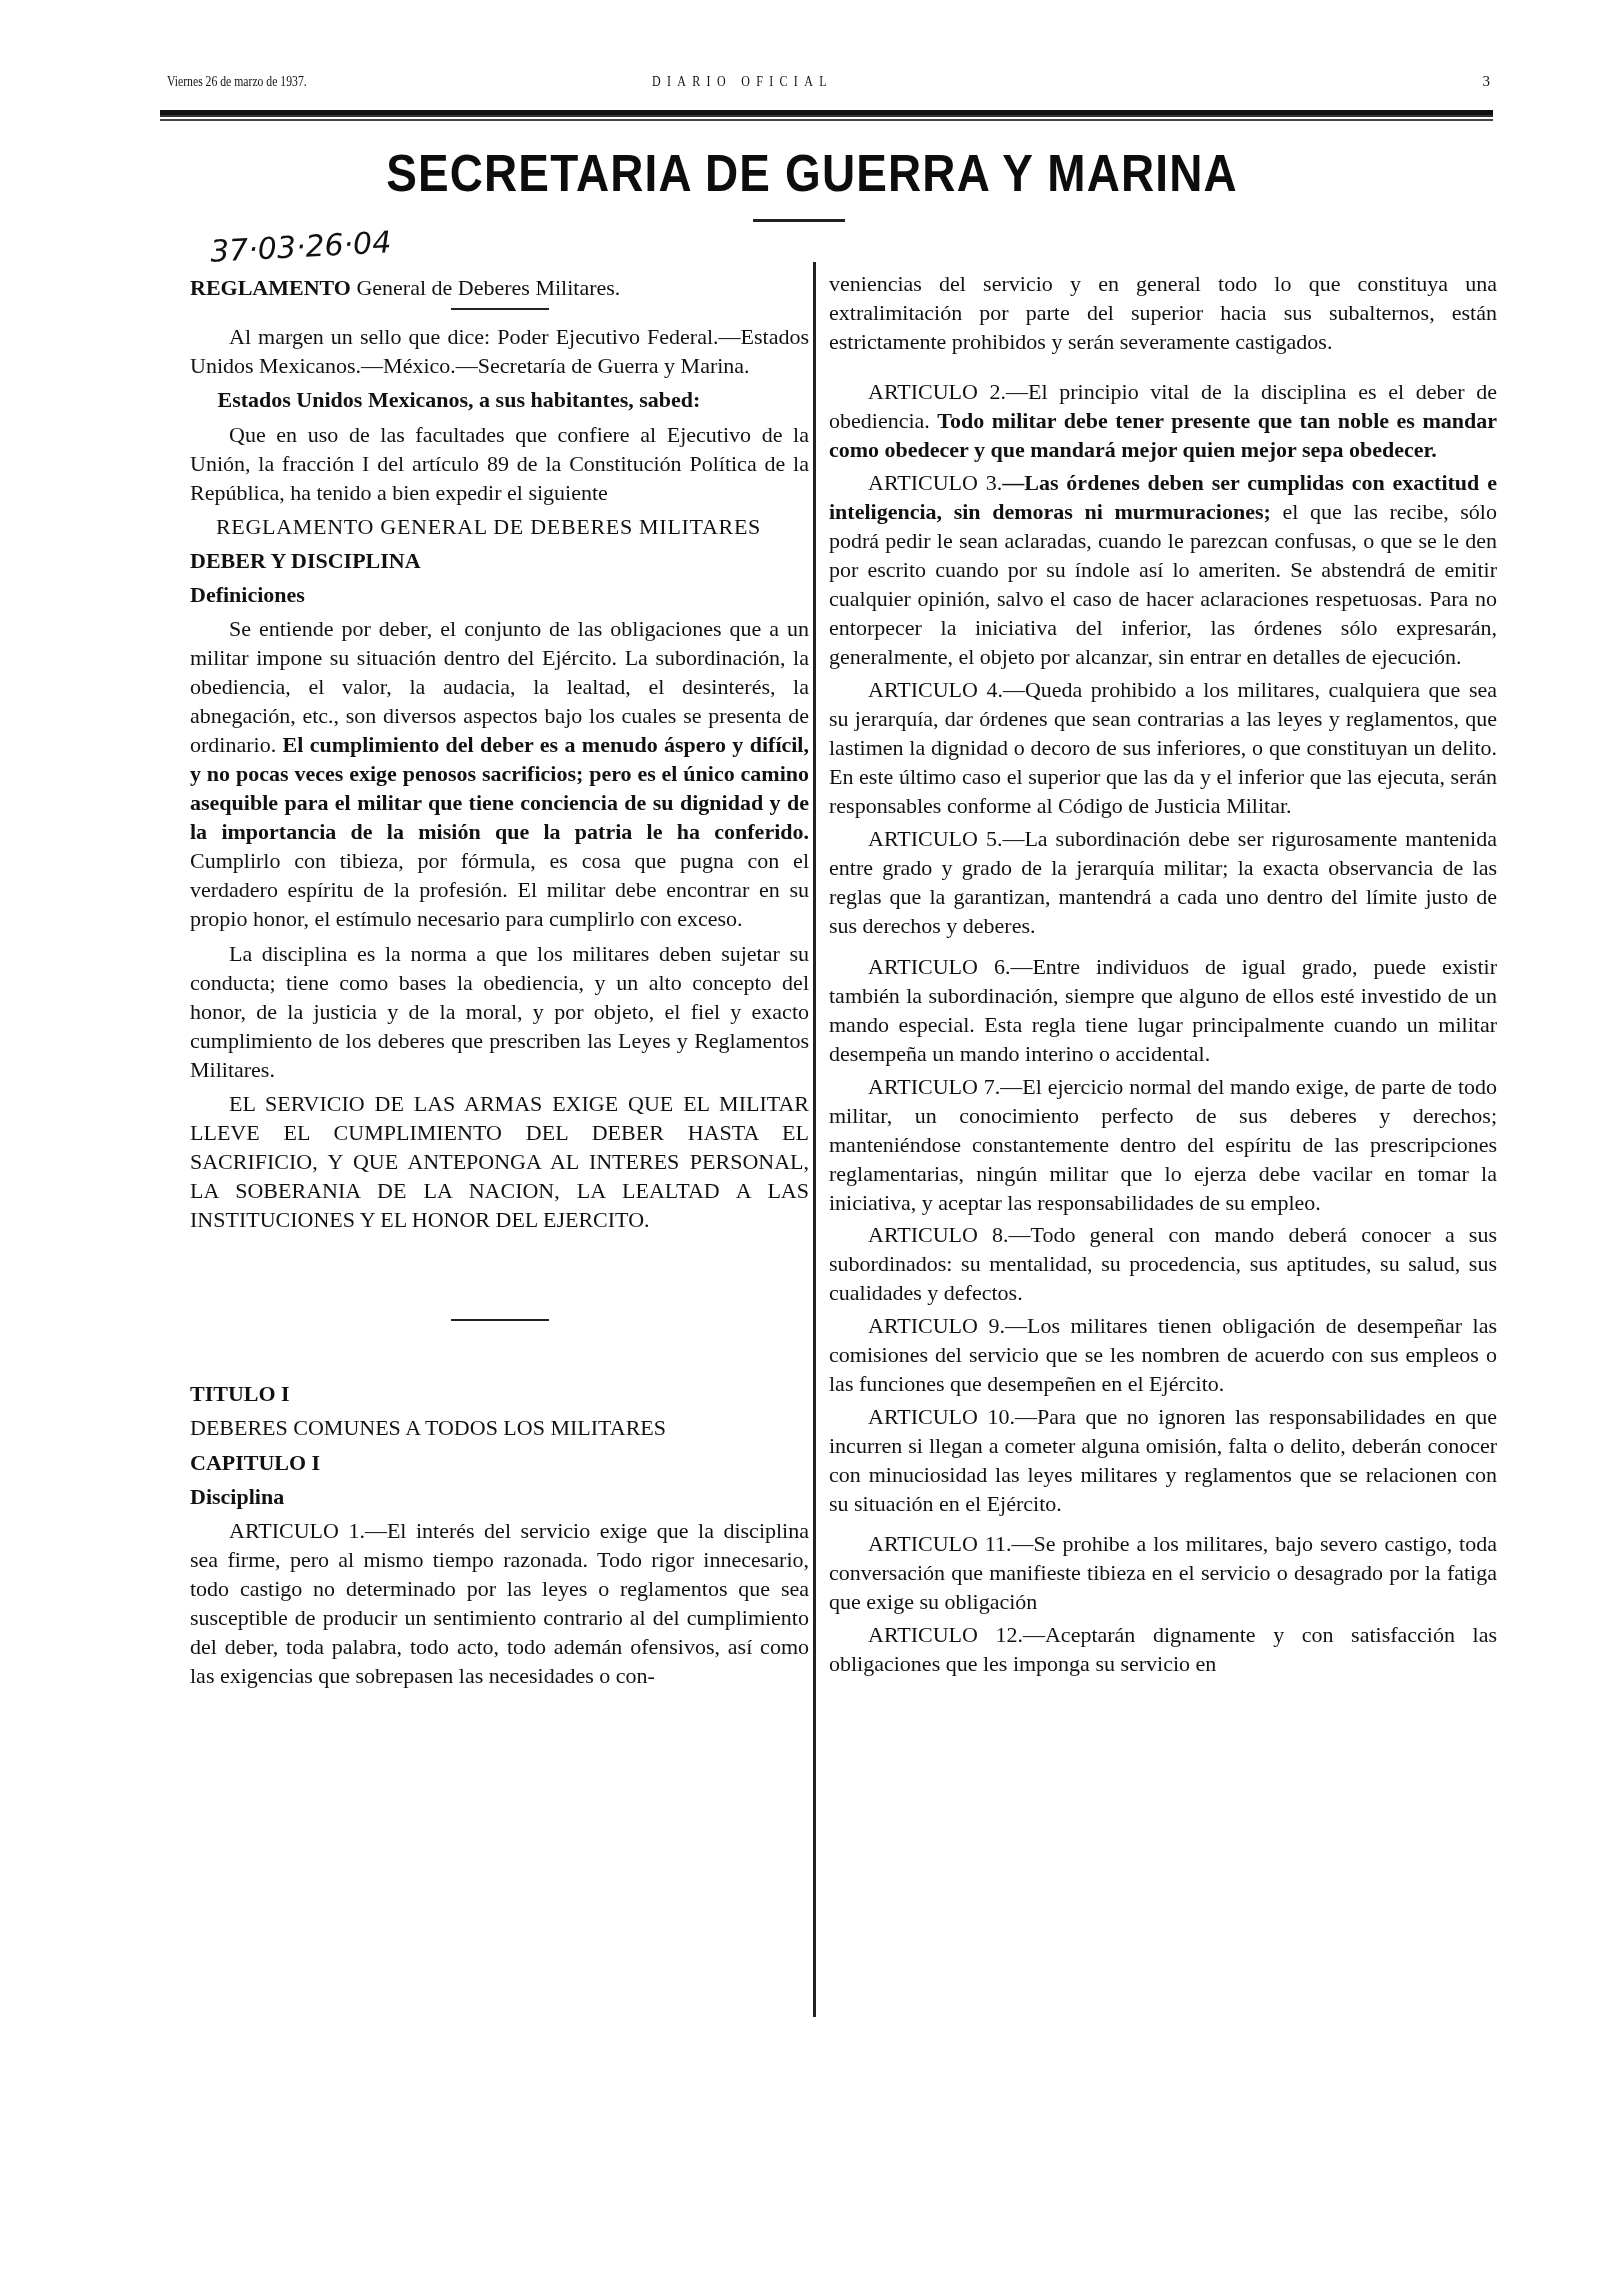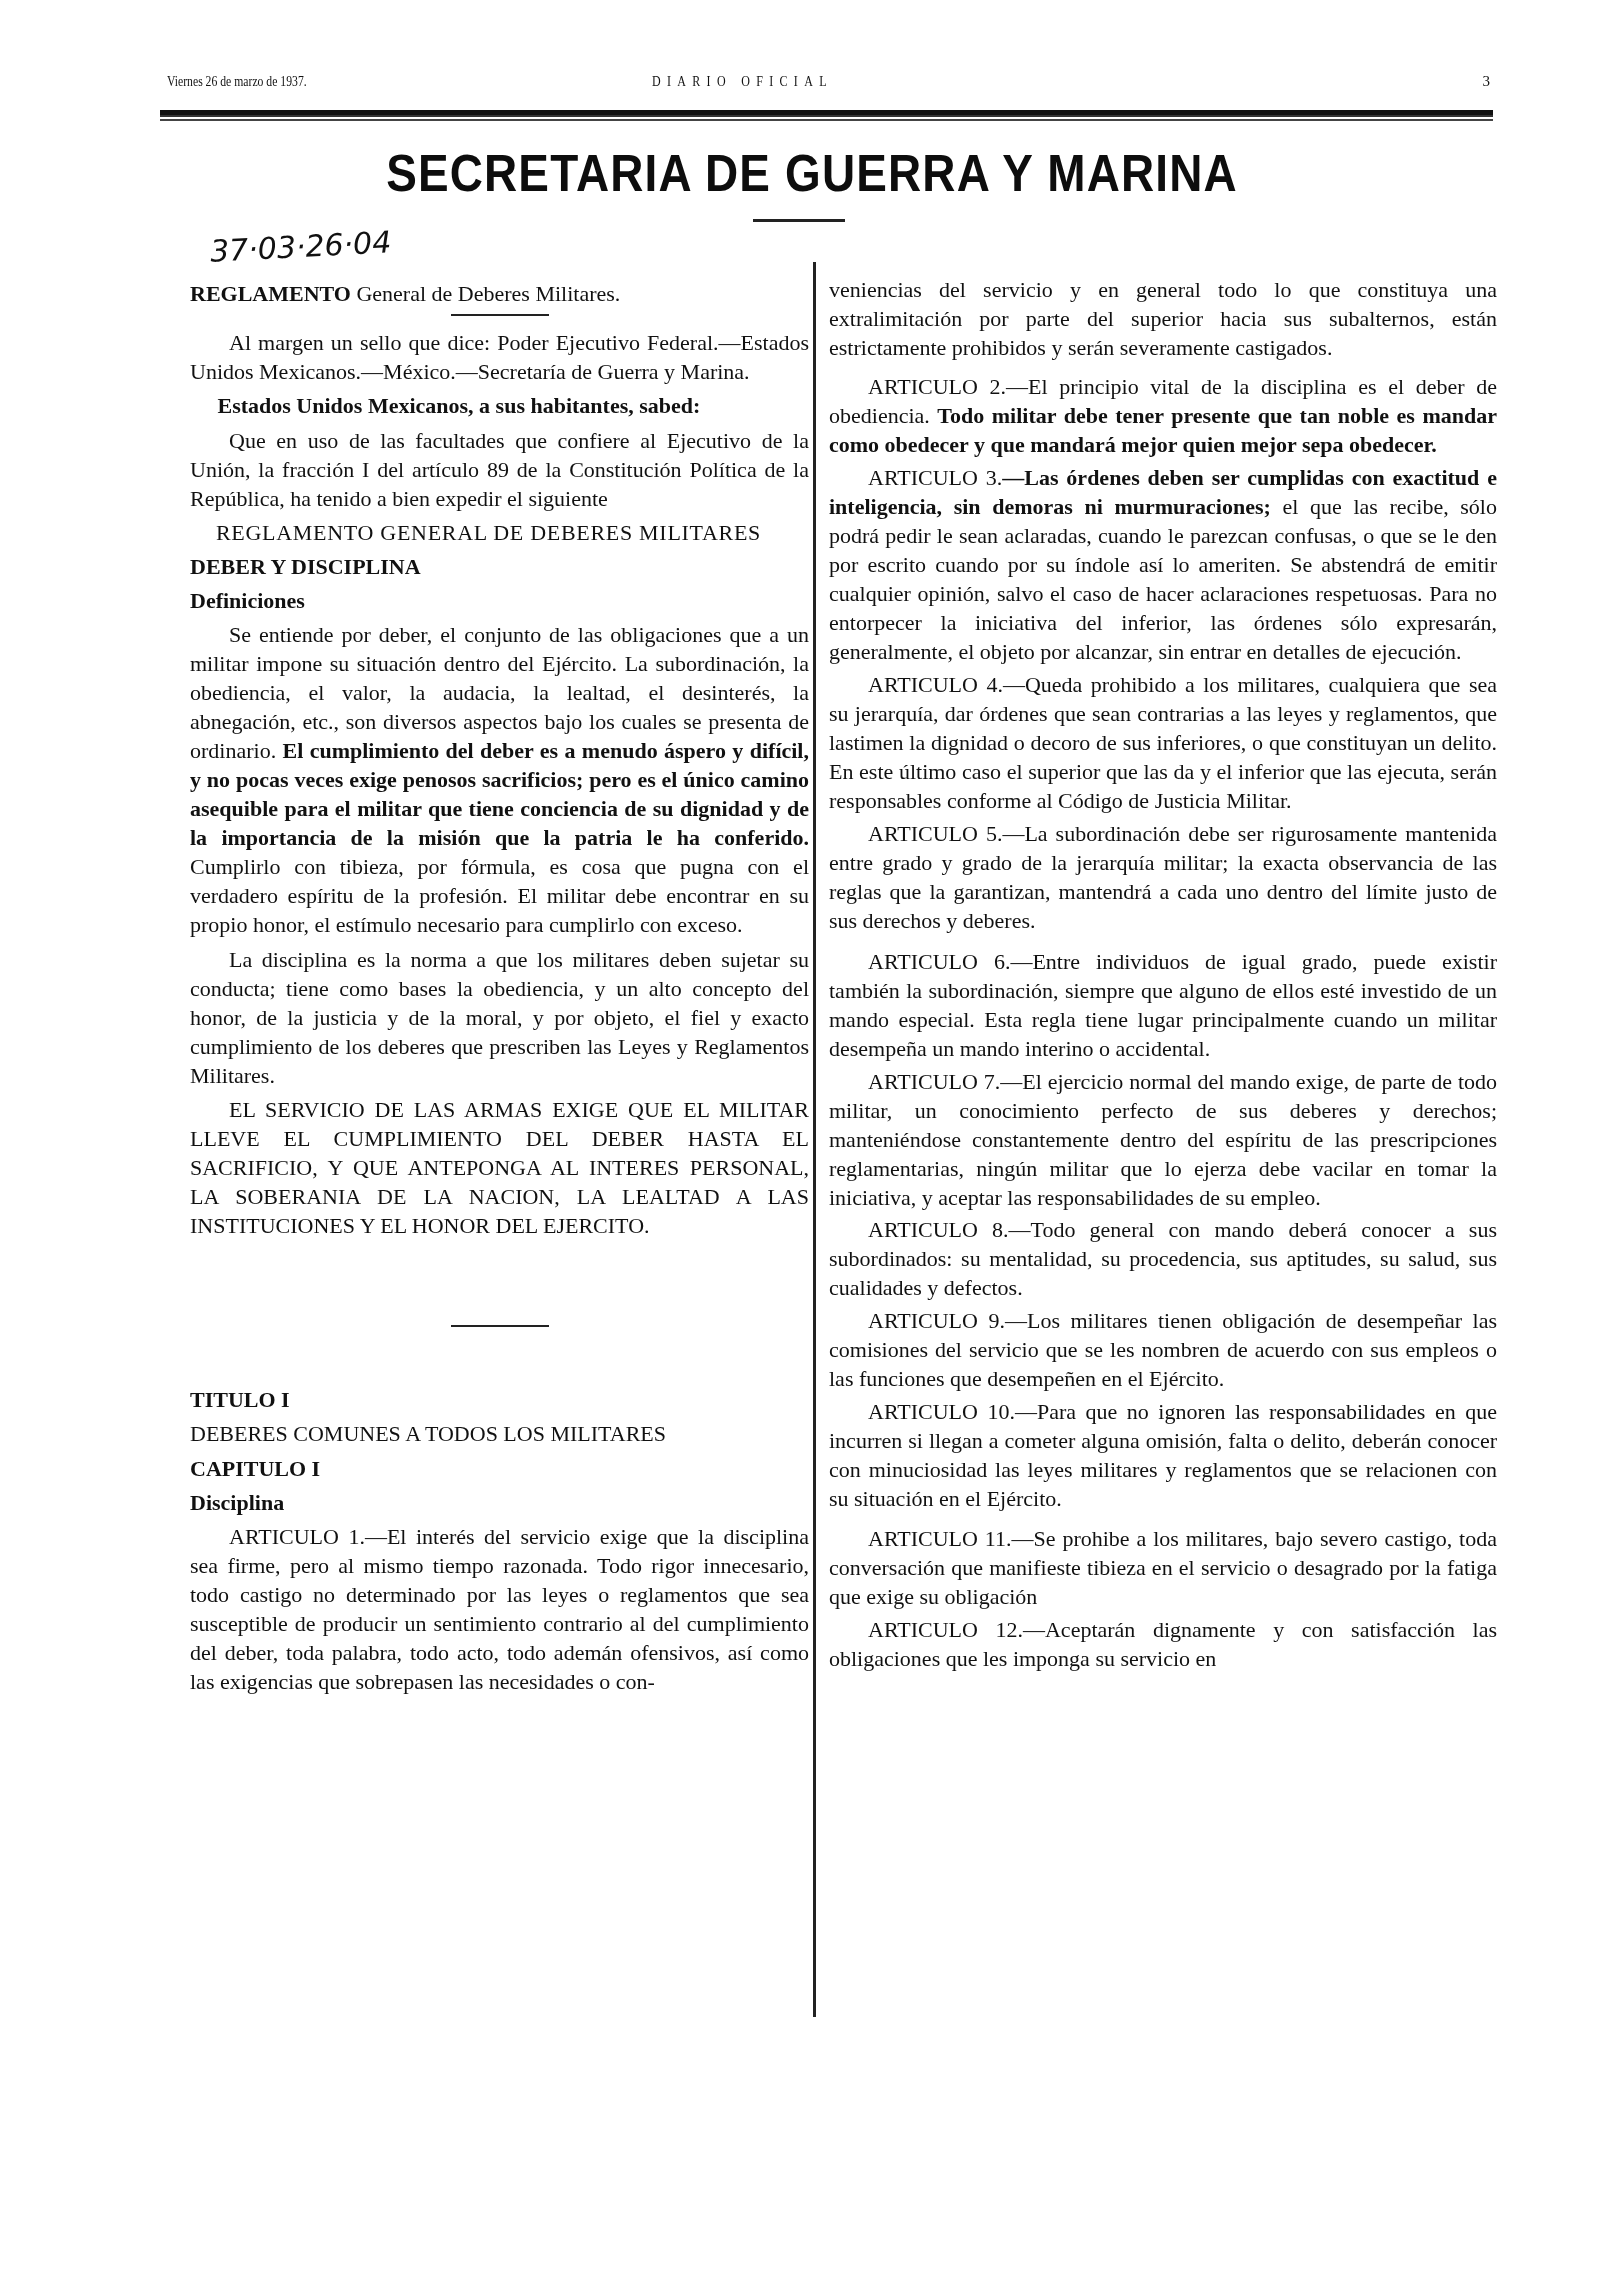--- a/index.html
+++ b/index.html
@@ -24,21 +24,21 @@
       font-family: "Liberation Sans", sans-serif; font-weight: bold; font-size: 51px;
       letter-spacing: 1.3px; transform: scaleX(0.9); color: #0d0d0d;
     }
     .title-rule { position: absolute; left: 753px; top: 219px; width: 92px; height: 2.6px; background: #222; }
     .handwritten {
       position: absolute; left: 210px; top: 229px;
       font-family: "DejaVu Sans", sans-serif; font-style: italic; font-size: 30px;
       color: #111; transform: rotate(-3deg);
     }
     .col {
-      position: absolute; top: 275px; width: 619px;
+      position: absolute; top: 269px; width: 619px;
       font-family: "Liberation Serif", serif; font-size: 22px; line-height: 29px;
       text-align: justify; hyphens: manual;
     }
     .col-left { left: 190px; }
     .col-right { left: 829px; width: 668px; }
     .divider { position: absolute; left: 813px; top: 262px; width: 2.6px; height: 1755px; background: #222; }
     .col p { margin: 0; text-indent: 39px; }
     .col p.noindent { text-indent: 0; }
     .col .gap { height: 5.2px; }
     .b { font-weight: bold; }
@@ -102,21 +102,21 @@
   <p>
     <span>ARTICULO 1.</span><span>—El interés del servicio exige que la disciplina sea firme, pero al mismo tiempo razonada. Todo rigor innecesario, todo castigo no determinado por las leyes o reglamentos que sea susceptible de producir un sentimiento contrario al del cumplimiento del deber, toda palabra, todo acto, todo ademán ofensivos, así como las exigencias que sobrepasen las necesidades o con-</span>
   </p>
 </div>
 
 <div class="divider"></div>
 
 <div class="col col-right">
   <p class="noindent">veniencias del servicio y en general todo lo que constituya una extralimitación por parte del superior hacia sus subalternos, están estrictamente prohibidos y serán severamente castigados.</p>
   <div id="articles">
-      <p style="margin-top: 10px; font-family: Liberation Serif, serif;"><span>ARTICULO 2.</span><span>—El principio vital de la disciplina es el deber de obediencia. </span><span class="b">Todo militar debe tener presente que tan noble es mandar como obedecer y que mandará mejor quien mejor sepa obedecer.</span><span></span></p>
+      <p style="margin-top: 21px; font-family: Liberation Serif, serif;"><span>ARTICULO 2.</span><span>—El principio vital de la disciplina es el deber de obediencia. </span><span class="b">Todo militar debe tener presente que tan noble es mandar como obedecer y que mandará mejor quien mejor sepa obedecer.</span><span></span></p>
       <p style="margin-top: 3.9px;"><span>ARTICULO 3.</span><span></span><span class="b">—Las órdenes deben ser cumplidas con exactitud e inteligencia, sin demoras ni murmuraciones;</span><span> el que las recibe, sólo podrá pedir le sean aclaradas, cuando le parezcan confusas, o que se le den por escrito cuando por su índole así lo ameriten. Se abstendrá de emitir cualquier opinión, salvo el caso de hacer aclaraciones respetuosas. Para no entorpecer la iniciativa del inferior, las órdenes sólo expresarán, generalmente, el objeto por alcanzar, sin entrar en detalles de ejecución.</span></p>
       <p style="margin-top: 3.9px;"><span>ARTICULO 4.</span><span>—Queda prohibido a los militares, cualquiera que sea su jerarquía, dar órdenes que sean contrarias a las leyes y reglamentos, que lastimen la dignidad o decoro de sus inferiores, o que constituyan un delito. En este último caso el superior que las da y el inferior que las ejecuta, serán responsables conforme al Código de Justicia Militar.</span><span class="b"></span><span></span></p>
       <p style="margin-top: 3.9px;"><span>ARTICULO 5.</span><span>—La subordinación debe ser rigurosamente mantenida entre grado y grado de la jerarquía militar; la exacta observancia de las reglas que la garantizan, mantendrá a cada uno dentro del límite justo de sus derechos y deberes.</span><span class="b"></span><span></span></p>
       <p style="margin-top: 12px;"><span>ARTICULO 6.</span><span>—Entre individuos de igual grado, puede existir también la subordinación, siempre que alguno de ellos esté investido de un mando especial. Esta regla tiene lugar principalmente cuando un militar desempeña un mando interino o accidental.</span><span class="b"></span><span></span></p>
       <p style="margin-top: 3.9px;"><span>ARTICULO 7.</span><span>—El ejercicio normal del mando exige, de parte de todo militar, un conocimiento perfecto de sus deberes y derechos; manteniéndose constantemente dentro del espíritu de las prescripciones reglamentarias, ningún militar que lo ejerza debe vacilar en tomar la iniciativa, y aceptar las responsabilidades de su empleo.</span><span class="b"></span><span></span></p>
       <p style="margin-top: 3.9px;"><span>ARTICULO 8.</span><span>—Todo general con mando deberá conocer a sus subordinados: su mentalidad, su procedencia, sus aptitudes, su salud, sus cualidades y defectos.</span><span class="b"></span><span></span></p>
       <p style="margin-top: 3.9px;"><span>ARTICULO 9.</span><span>—Los militares tienen obligación de desempeñar las comisiones del servicio que se les nombren de acuerdo con sus empleos o las funciones que desempeñen en el Ejército.</span><span class="b"></span><span></span></p>
       <p style="margin-top: 3.9px;"><span>ARTICULO 10.</span><span>—Para que no ignoren las responsabilidades en que incurren si llegan a cometer alguna omisión, falta o delito, deberán conocer con minuciosidad las leyes militares y reglamentos que se relacionen con su situación en el Ejército.</span><span class="b"></span><span></span></p>
       <p style="margin-top: 11px;"><span>ARTICULO 11.</span><span>—Se prohibe a los militares, bajo severo castigo, toda conversación que manifieste tibieza en el servicio o desagrado por la fatiga que exige su obligación</span><span class="b"></span><span></span></p>
       <p style="margin-top: 3.9px;"><span>ARTICULO 12.</span><span>—Aceptarán dignamente y con satisfacción las obligaciones que les imponga su servicio en</span><span class="b"></span><span></span></p>

